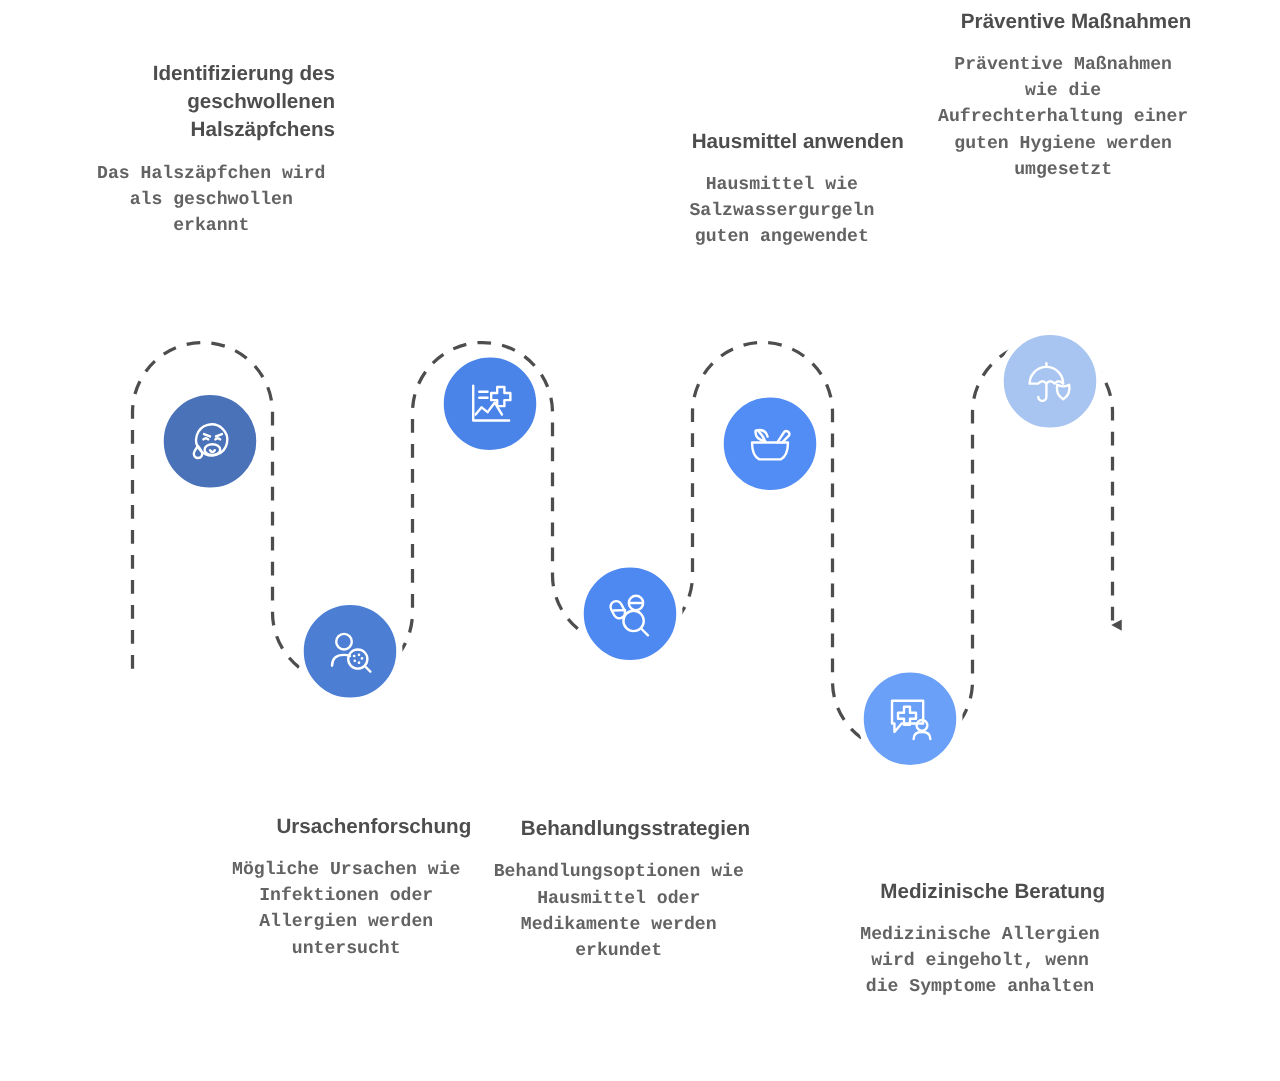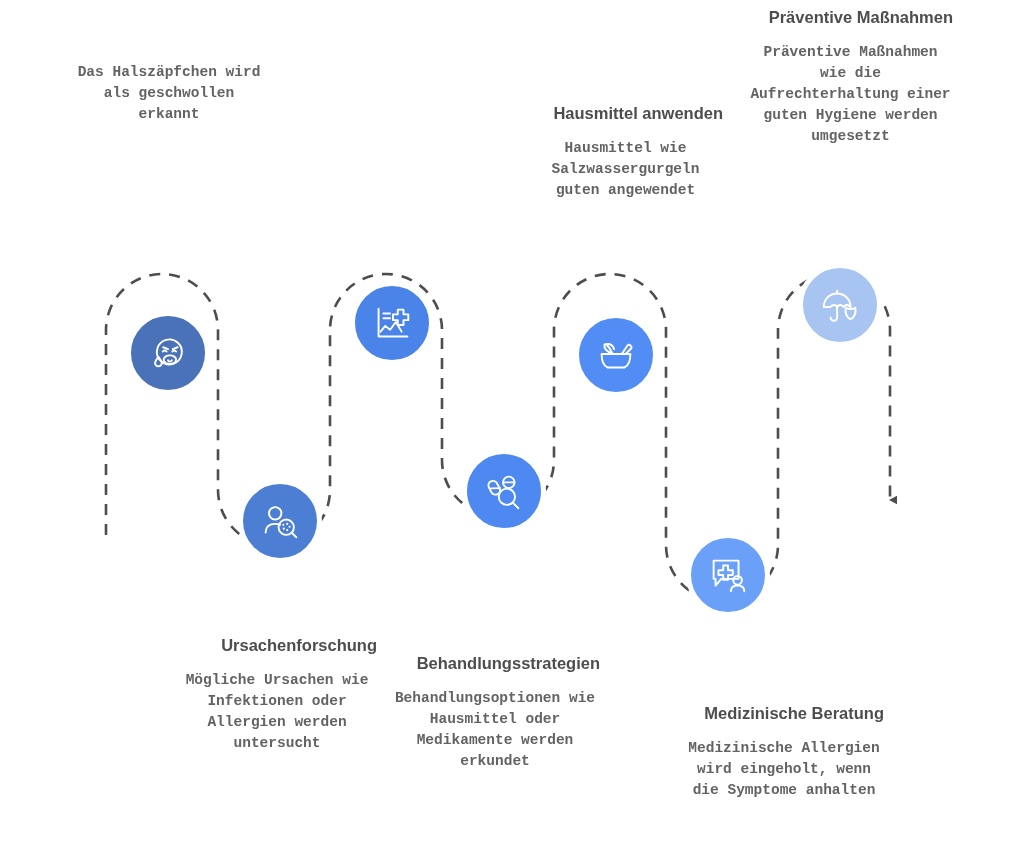--- a/index.html
+++ b/index.html
@@ -98,39 +98,40 @@
         <path d="M13 19 A13 13 0 1 1 30 35 A13 13 0 0 1 13 19"></path>
         <path d="M19 18 l5 2 M34 18 l-5 2"></path>
         <path d="M18.5 22.5 q2 -2 4 0 M28.5 22.5 q2 -2 4 0"></path>
         <ellipse cx="26" cy="31" rx="6.5" ry="4.5"></ellipse>
         <path d="M24 31.5 q2 3 4 0"></path>
         <path d="M14 28 q-3.5 4.5 -3.5 6.5 a3.5 3.5 0 0 0 7 0 q0 -2 -3.5 -6.5 z"></path>
       </svg>
     </span>
   </div>
   <div class="label" style="left:70px; top:48px; width:198px;">
+    <p class="label-title">Identifizierung des geschwollenen Halszäpfchens</p>
     <p class="label-desc">Das Halszäpfchen wird als geschwollen erkannt</p>
   </div>
 
   <div class="node" style="left: 238px; top: 479px; background: rgb(76, 127, 212);">
     <span>
       <svg viewBox="0 0 48 48" fill="none" stroke="#ffffff" stroke-width="2" stroke-linecap="round" stroke-linejoin="round">
         <circle cx="19" cy="16" r="6.5"></circle>
         <path d="M9 36 q0 -9 10 -9 q3 0 5 1"></path>
         <circle cx="30.5" cy="30.5" r="8"></circle>
         <path d="M36.5 36.5 L41 41"></path>
         <circle cx="27.5" cy="28" r="1.1" fill="#ffffff" stroke="none"></circle>
         <circle cx="31.5" cy="27" r="1.1" fill="#ffffff" stroke="none"></circle>
         <circle cx="34" cy="30" r="1.1" fill="#ffffff" stroke="none"></circle>
         <circle cx="28" cy="32" r="1.1" fill="#ffffff" stroke="none"></circle>
         <circle cx="31.5" cy="33.5" r="1.1" fill="#ffffff" stroke="none"></circle>
       </svg>
     </span>
   </div>
-  <div class="label" style="left:177px; top:634px; width:200px;">
+  <div class="label" style="left:177px; top:650px; width:200px;">
     <p class="label-title">Ursachenforschung</p>
     <p class="label-desc">Mögliche Ursachen wie Infektionen oder Allergien werden untersucht</p>
   </div>
 
   <div class="node" style="left: 350px; top: 281px; background: rgb(74, 132, 232);">
     <span>
       <svg viewBox="0 0 48 48" fill="none" stroke="#ffffff" stroke-width="2" stroke-linecap="round" stroke-linejoin="round">
         <path d="M10 9 L10 38 L40 38"></path>
         <path d="M15 14 h7 M15 19 h7"></path>
         <path d="M30 10 h6 v5 h5 v6 h-5 v5 h-6 v-5 h-5 v-6 h5 z"></path>

